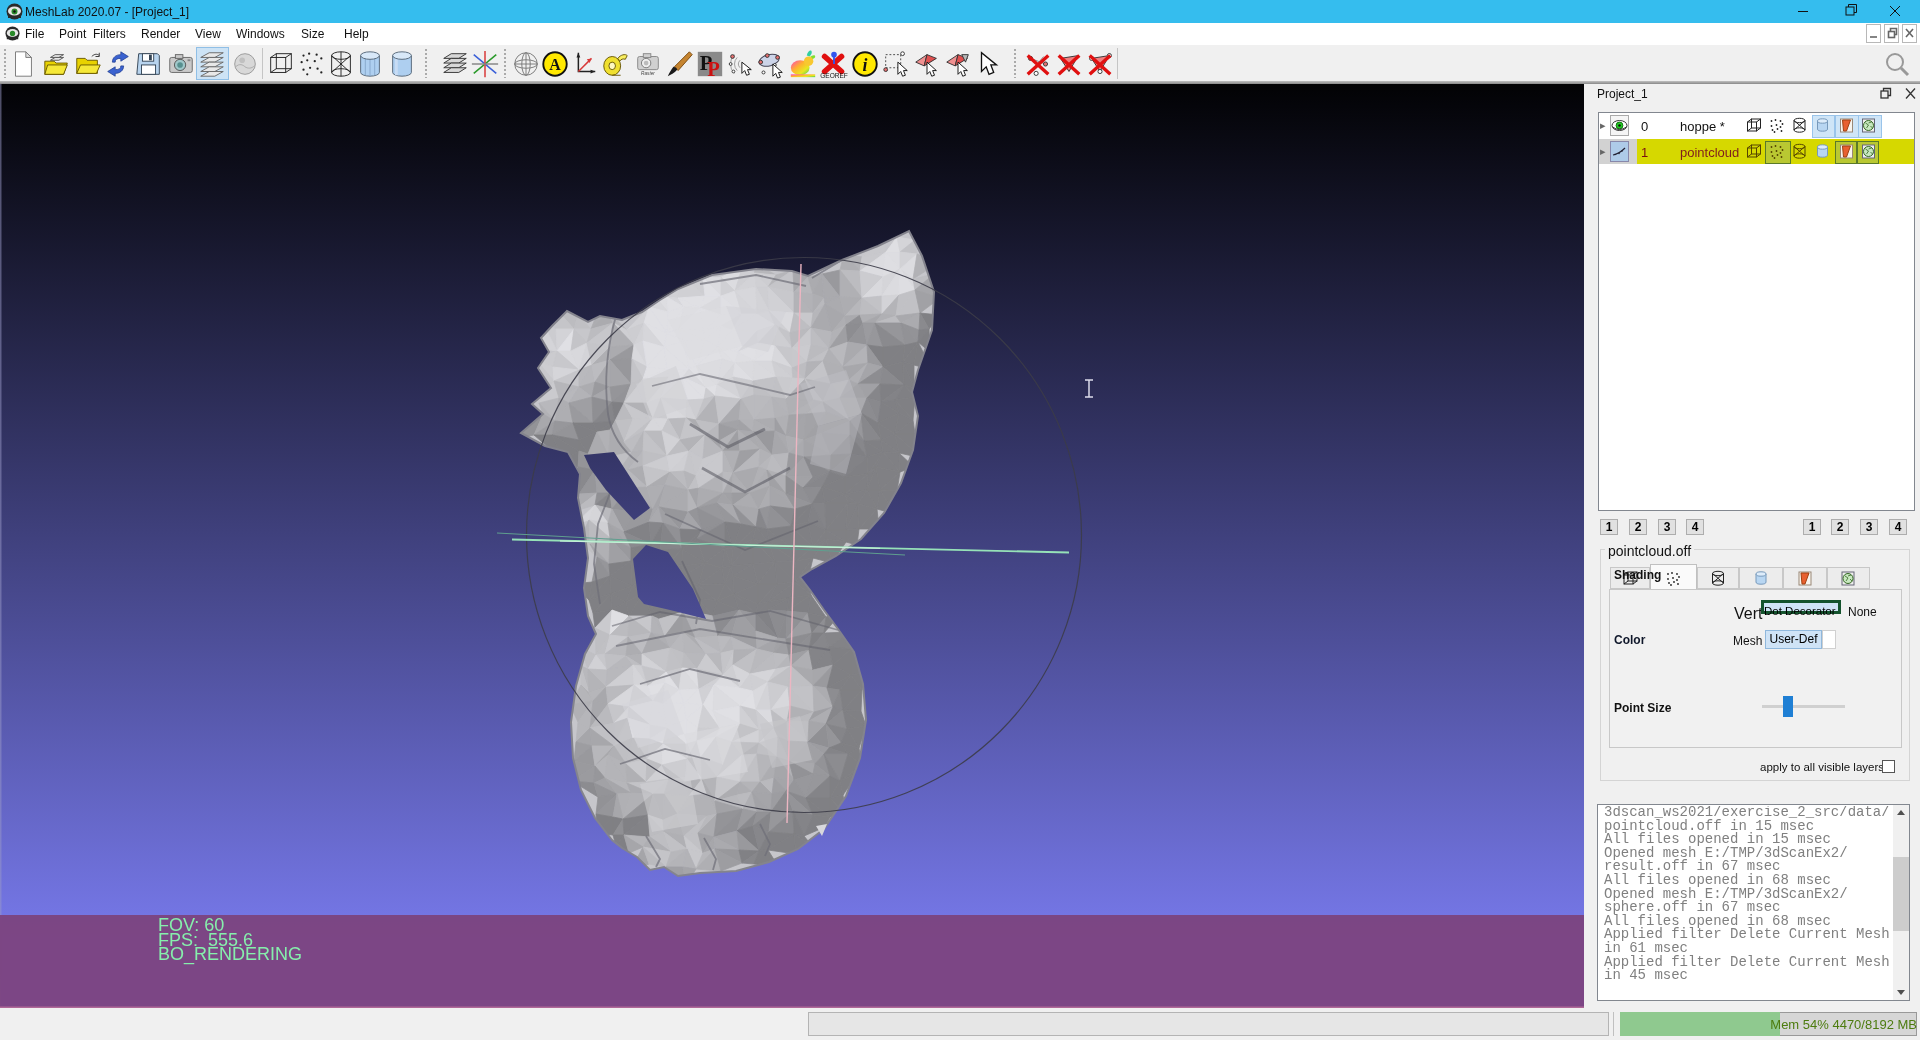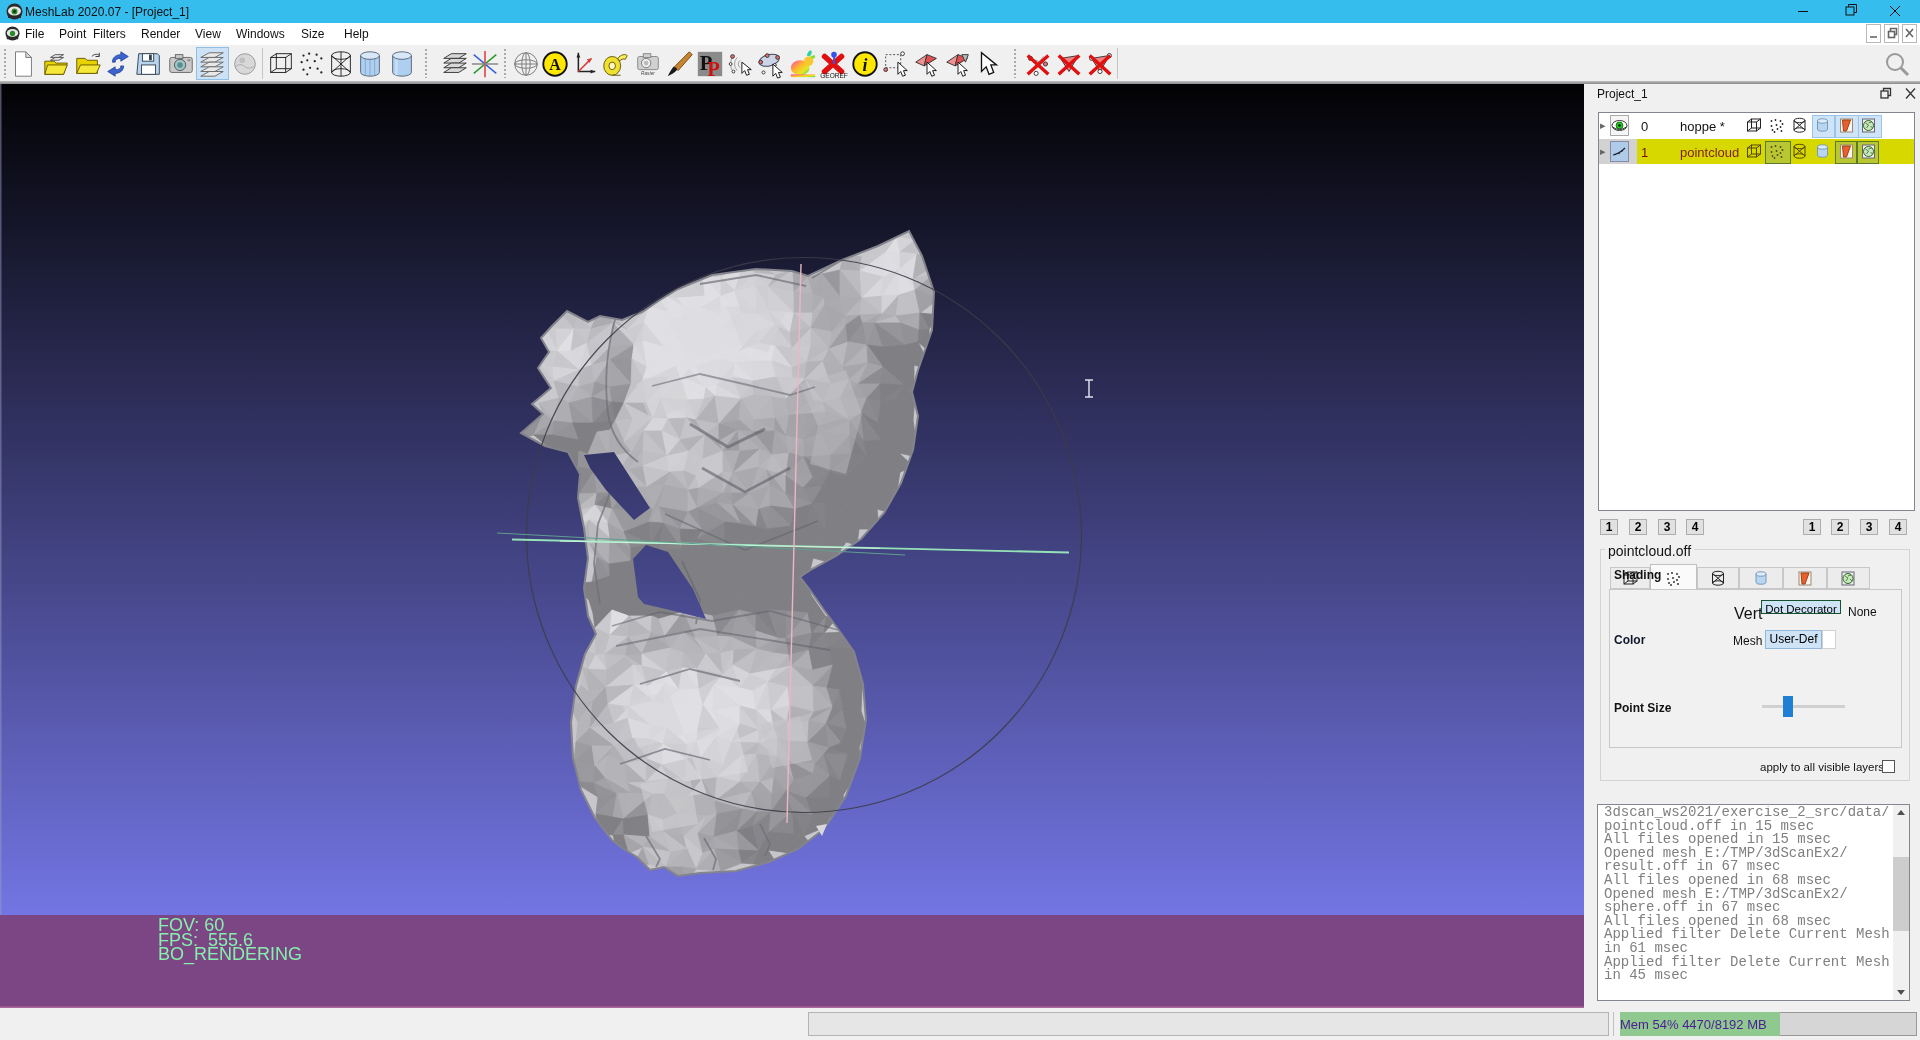--- a/index.html
+++ b/index.html
@@ -1632,21 +1632,21 @@
   </svg>
 <div class="abs" style="left:1827px;top:567px;width:43px;height:22px;background:#ececec;border:1px solid #c8c8c8"></div>
 <svg class="abs" style="left:1840px;top:570px" width="16" height="17" viewBox="0 0 16 17">
     <rect x="2" y="2" width="12" height="13" fill="#eee" stroke="#667"></rect>
     <circle cx="8" cy="8.5" r="5" fill="#c8e8c0" stroke="#336622"></circle>
     <path d="M5 6 l3 2 -2 3 m2 -5 l3 -1 m-1 4 l2 2" stroke="#336622" fill="none" stroke-width="0.8"></path>
   </svg>
 <div class="abs" style="left:1609px;top:589px;width:293px;height:159px;background:#f1f1f1;border:1px solid #c8c8c8"></div>
 <div class="abs" style="left:1614px;top:568px;font-size:12px;font-weight:bold;color:#111">Shading</div>
 <div class="abs" style="left:1734px;top:605px;font-size:16px;color:#111">Vert</div>
-<div class="abs" style="left:1761px;top:600px;width:80px;height:14px;background:#cfe3f6;border:1px solid #14532d;font-size:11.5px;text-align:center;line-height:17px">Dot Decorator</div>
+<div class="abs" style="left:1761px;top:600px;width:80px;height:14px;background:#cfe3f6;border:3px solid #14532d;font-size:11.5px;text-align:left;line-height:17px">Dot Decorator</div>
 <div class="abs" style="left:1848px;top:605px;font-size:12px;color:#111">None</div>
 <div class="abs" style="left:1614px;top:633px;font-size:12px;font-weight:bold;color:#0f172a">Color</div>
 <div class="abs" style="left:1733px;top:634px;font-size:12px;color:#111">Mesh</div>
 <div class="abs" style="left:1765px;top:630px;width:57px;height:19px;background:#cfe3f6;border:1px solid #90b8dc;font-size:12px;text-align:center;line-height:17px">User-Def</div>
 <div class="abs" style="left:1822px;top:630px;width:14px;height:19px;background:#fff;border:1px solid #d0d0d0"></div>
 <div class="abs" style="left:1614px;top:701px;font-size:12px;font-weight:bold;color:#111">Point Size</div>
 <div class="abs" style="left:1762px;top:705px;width:83px;height:3px;background:#d0d0d0"></div>
 <div class="abs" style="left:1783px;top:696px;width:10px;height:21px;background:#1f7fd4"></div>
 <div class="abs" style="left:1760px;top:761px;font-size:11.5px;color:#111">apply to all visible layers</div>
 <div class="abs" style="left:1882px;top:760px;width:13px;height:13px;background:#fff;border:1px solid #555"></div>
@@ -1657,13 +1657,13 @@
 <div class="abs" style="left:1893px;top:857px;width:16px;height:74px;background:#cdcdcd"></div>
 <svg class="abs" style="left:1893px;top:805px" width="16" height="195" viewBox="0 0 16 195">
     <path d="M4 10 L8 5 L12 10 Z" fill="#505050"></path>
     <path d="M4 185 L8 190 L12 185 Z" fill="#505050"></path>
   </svg>
 
 <div class="abs" style="left:808px;top:1012px;width:801px;height:24px;background:#e6e6e6;border:1px solid #b4b4b4"></div>
 <div class="abs" style="left:1613px;top:1012px;width:1px;height:24px;background:#c0c0c0"></div>
 <div class="abs" style="left:1620px;top:1012px;width:297px;height:24px;background:#d6d6d6;border:1px solid #999"></div>
 <div class="abs" style="left:1620px;top:1012px;width:160px;height:24px;background:#8fc98f"></div>
-<div class="abs" style="left:1620px;top:1017px;width:297px;text-align:left;font-size:13px;color:#4c1d95">Mem 54% 4470/8192 MB</div>
+<div class="abs" style="left:1620px;top:1017px;width:297px;text-align:right;font-size:13px;color:#4d7c0f">Mem 54% 4470/8192 MB</div>
 
 </body></html>

